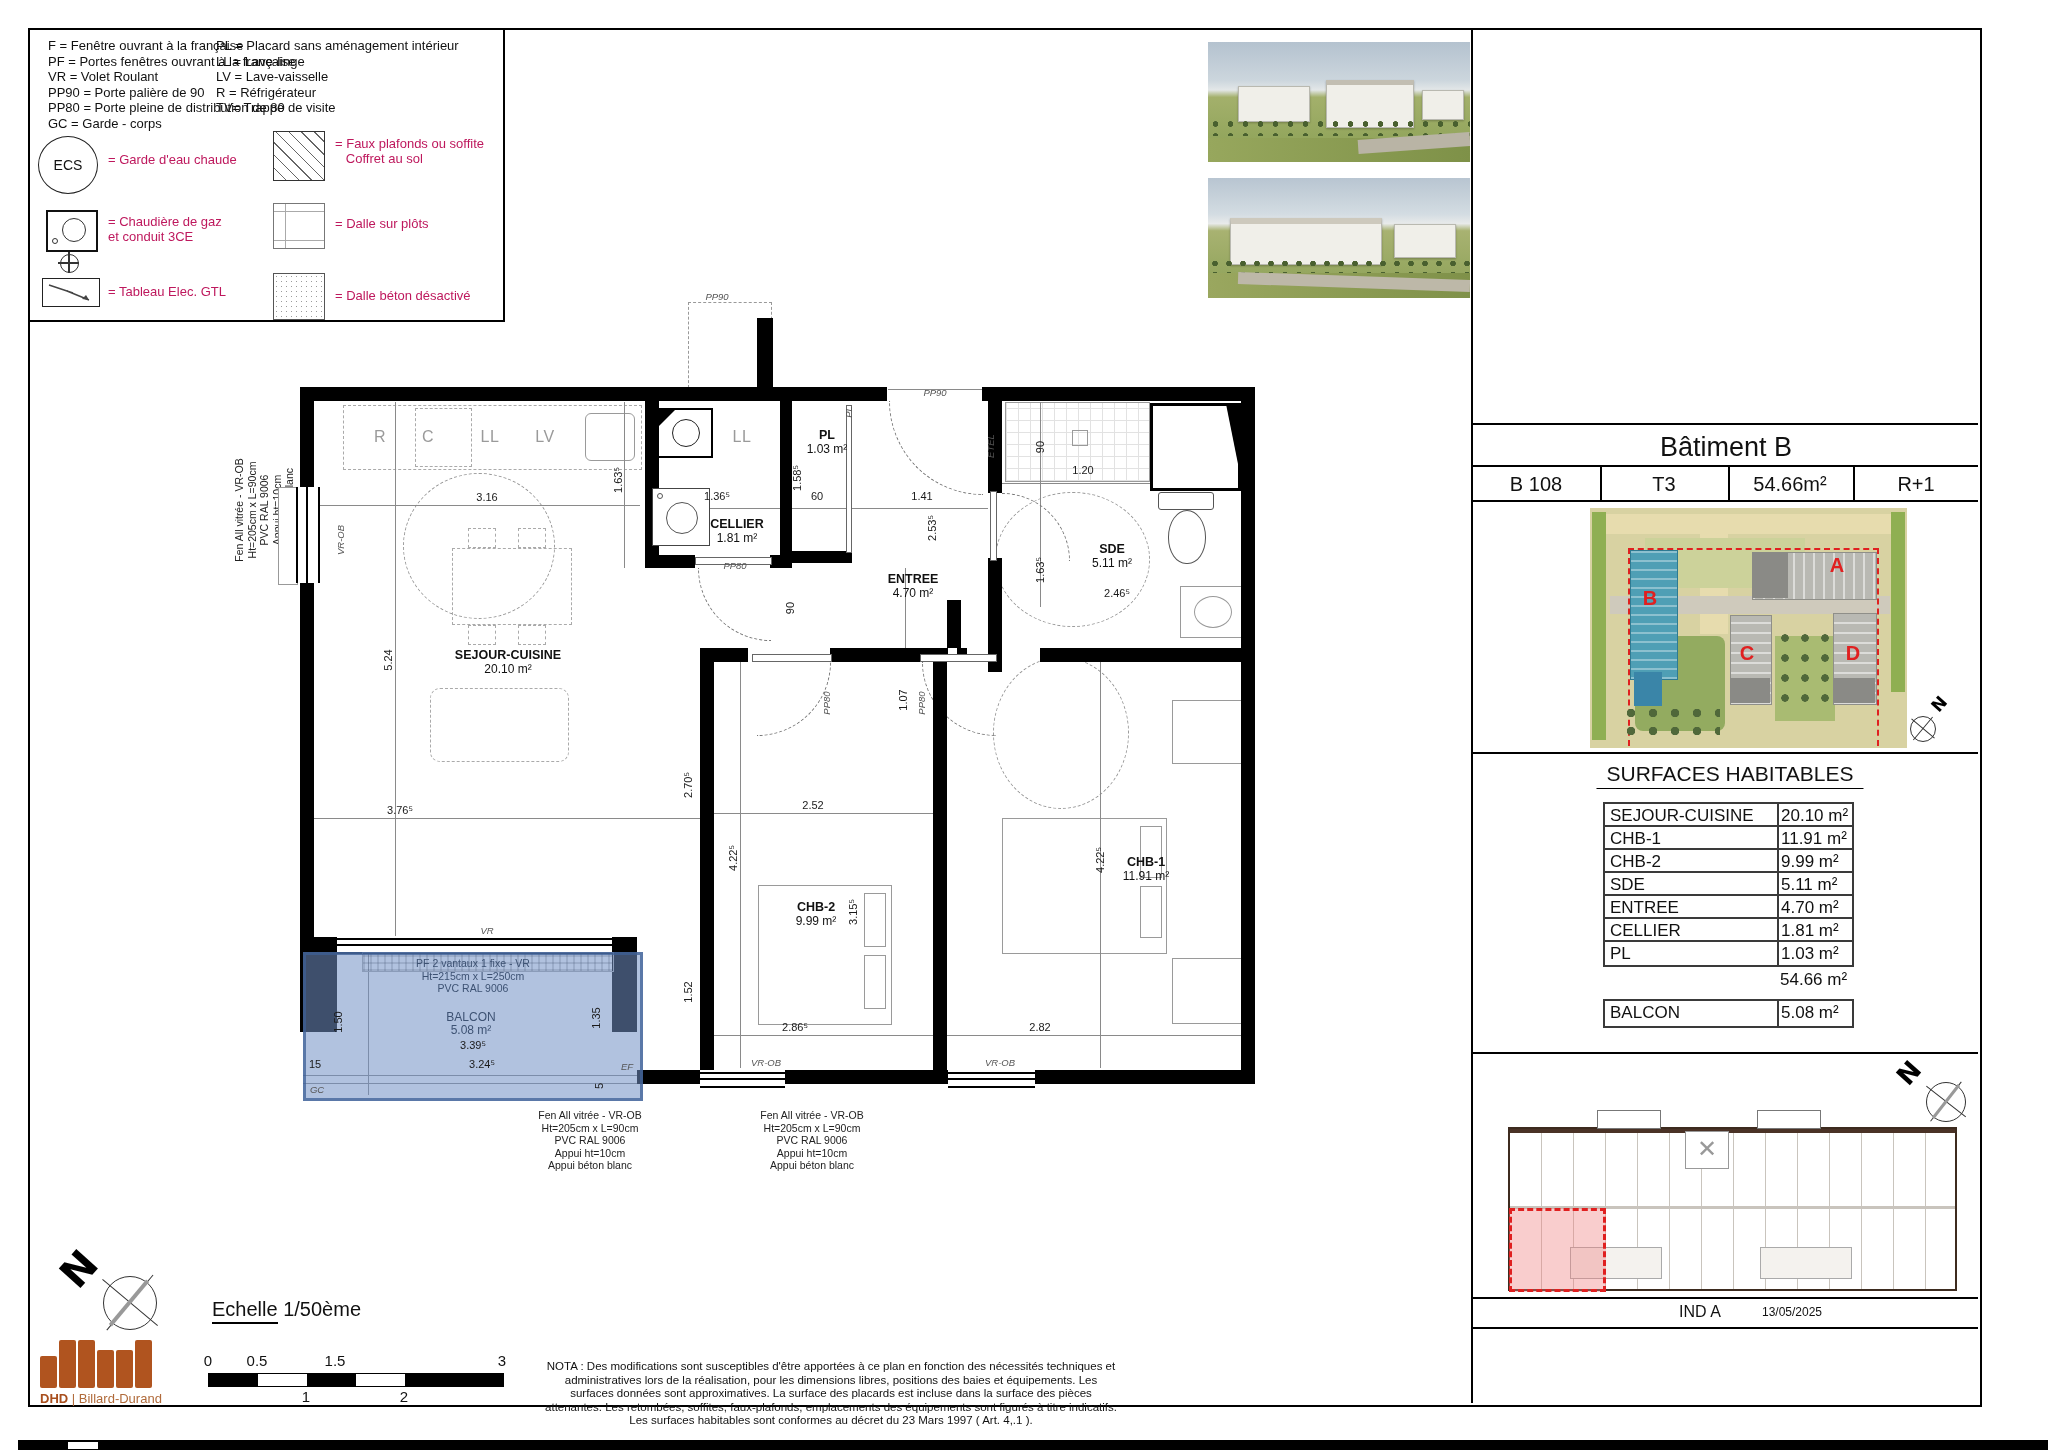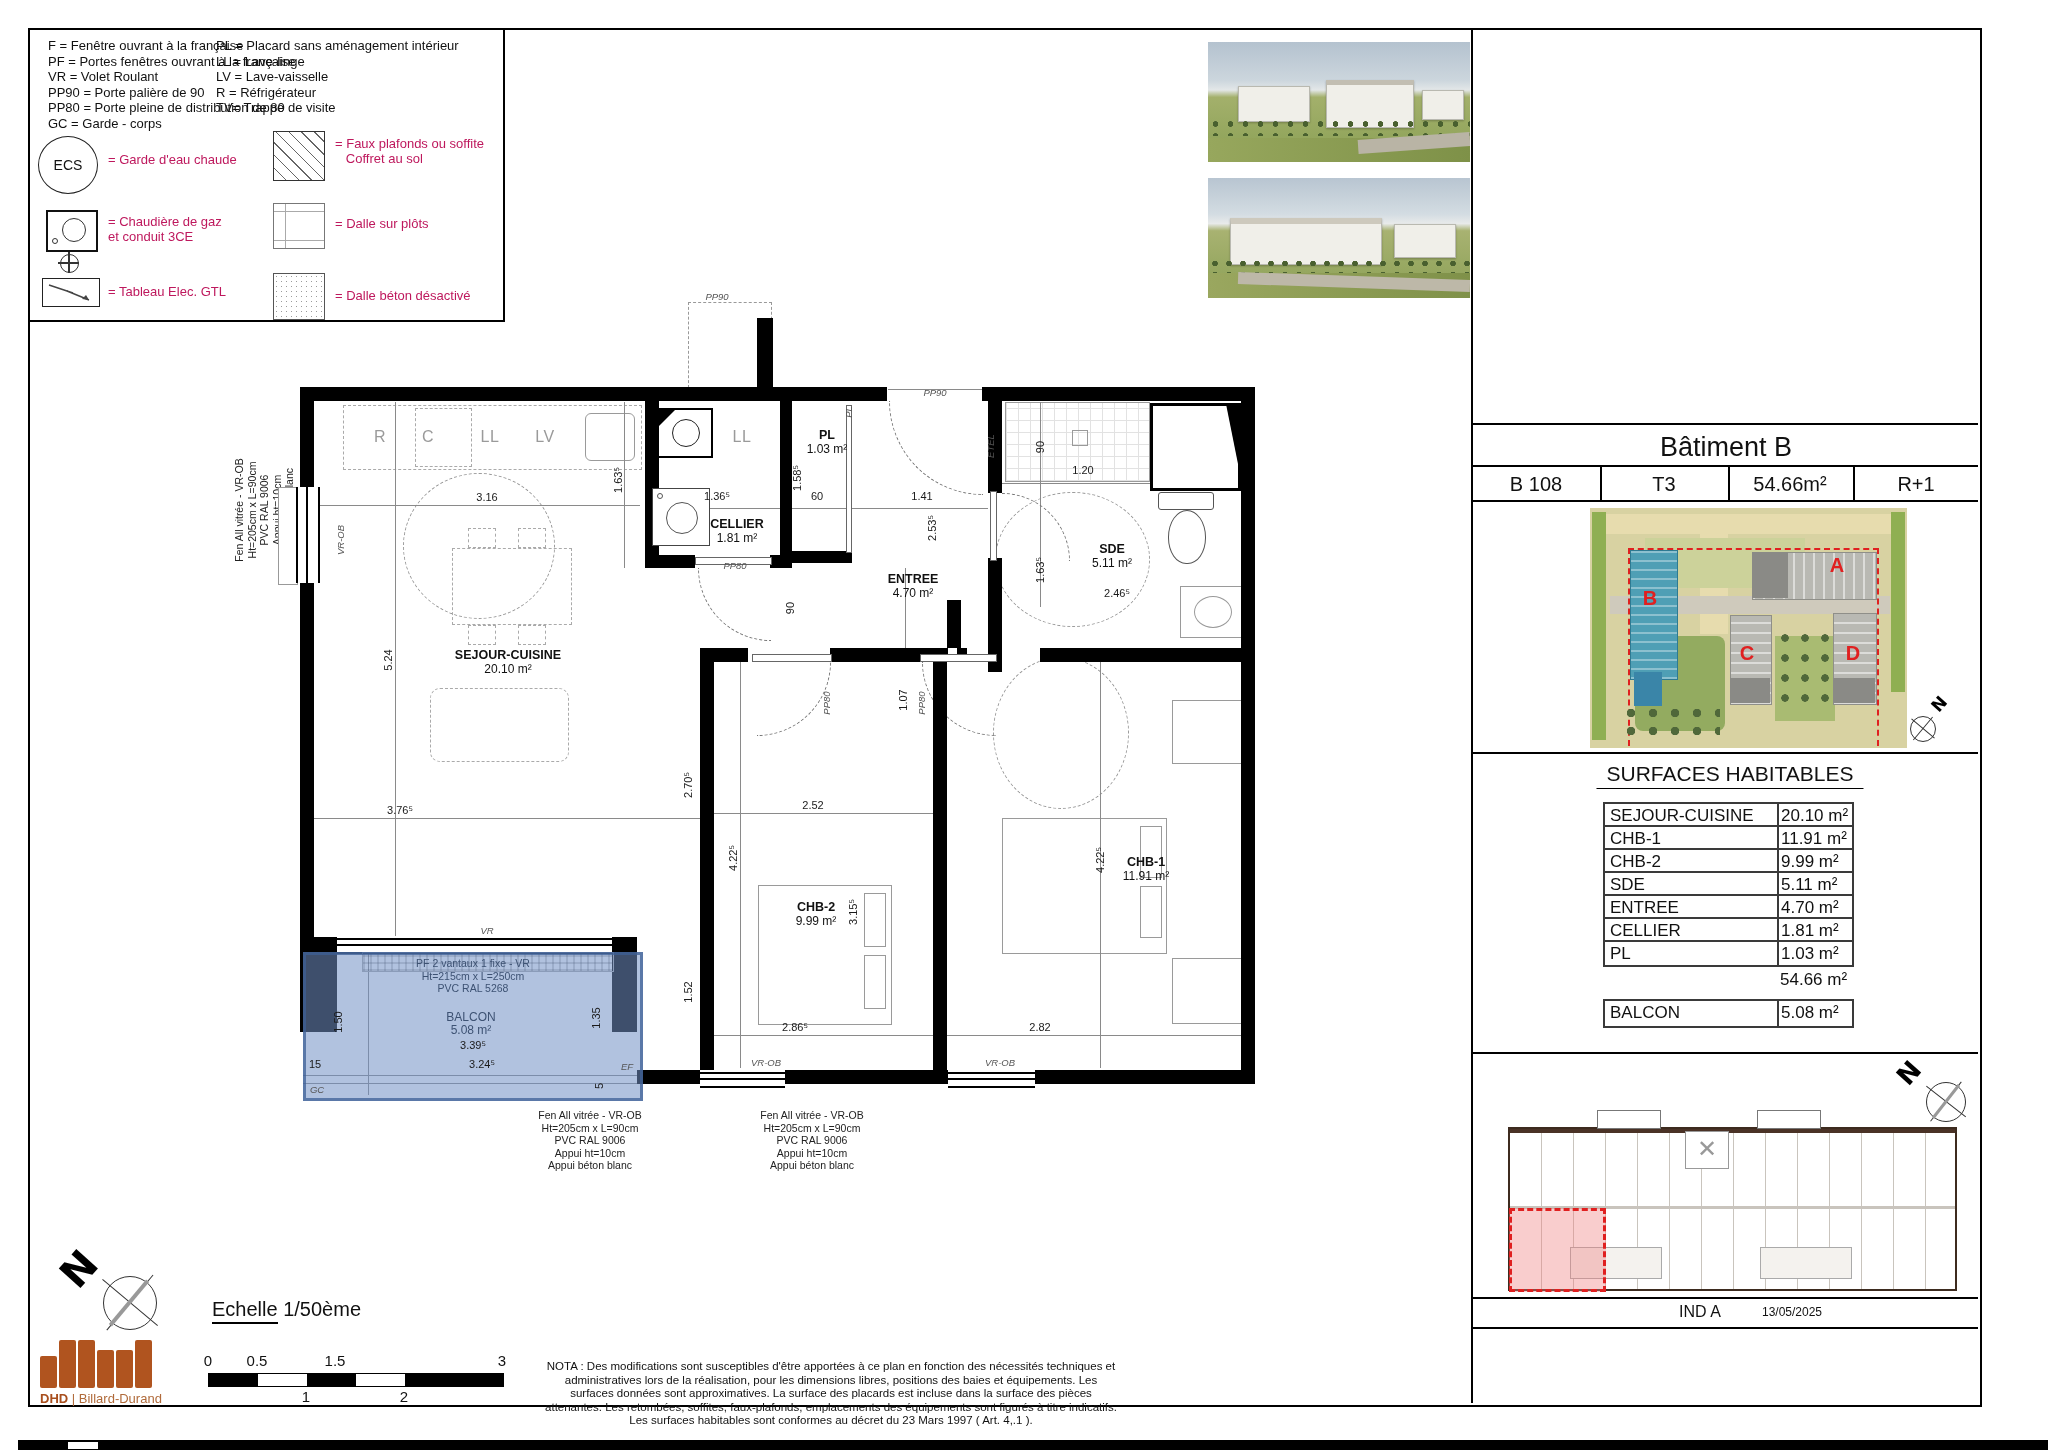--- a/index.html
+++ b/index.html
@@ -280,21 +280,21 @@
       </div>
       <div class="room" style="left: 1146px; top: 869px; z-index: 8;">
         <div class="rname">CHB-1</div>
         <div class="rarea">11.91 m²</div>
       </div>
     </div>
 
   <div class="abs" style="left:303px;top:952px;width:334px;height:143px;background:rgba(113,143,197,.55);border:3px solid rgba(62,95,150,.75);z-index:6;"></div>
   <div class="note bal-note" style="left:473px;top:976px;z-index:7;white-space:pre;">PF 2 vantaux 1 fixe - VR
 Ht=215cm x L=250cm
-PVC RAL 5268</div>
+PVC RAL 9006</div>
   <div class="note bal-note" style="left:471px;top:1023px;z-index:7;font-size:12px;">
     <span>BALCON</span><br>
     <span>5.08 m²</span>
   </div>
 
   <div class="note" style="left:264px;top:510px;transform:translate(-50%,-50%) rotate(-90deg);white-space:pre;">Fen All vitrée - VR-OB
 Ht=205cm x L=90cm
 PVC RAL 9006
 Appui ht=10cm
 Appui béton blanc</div>

